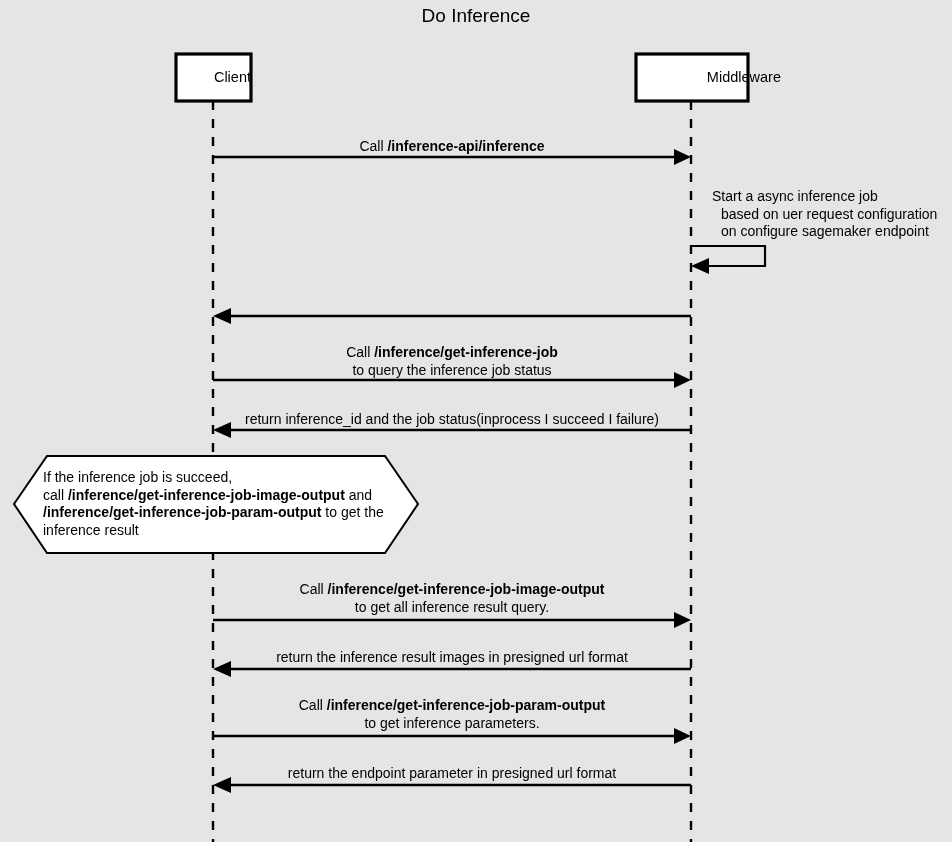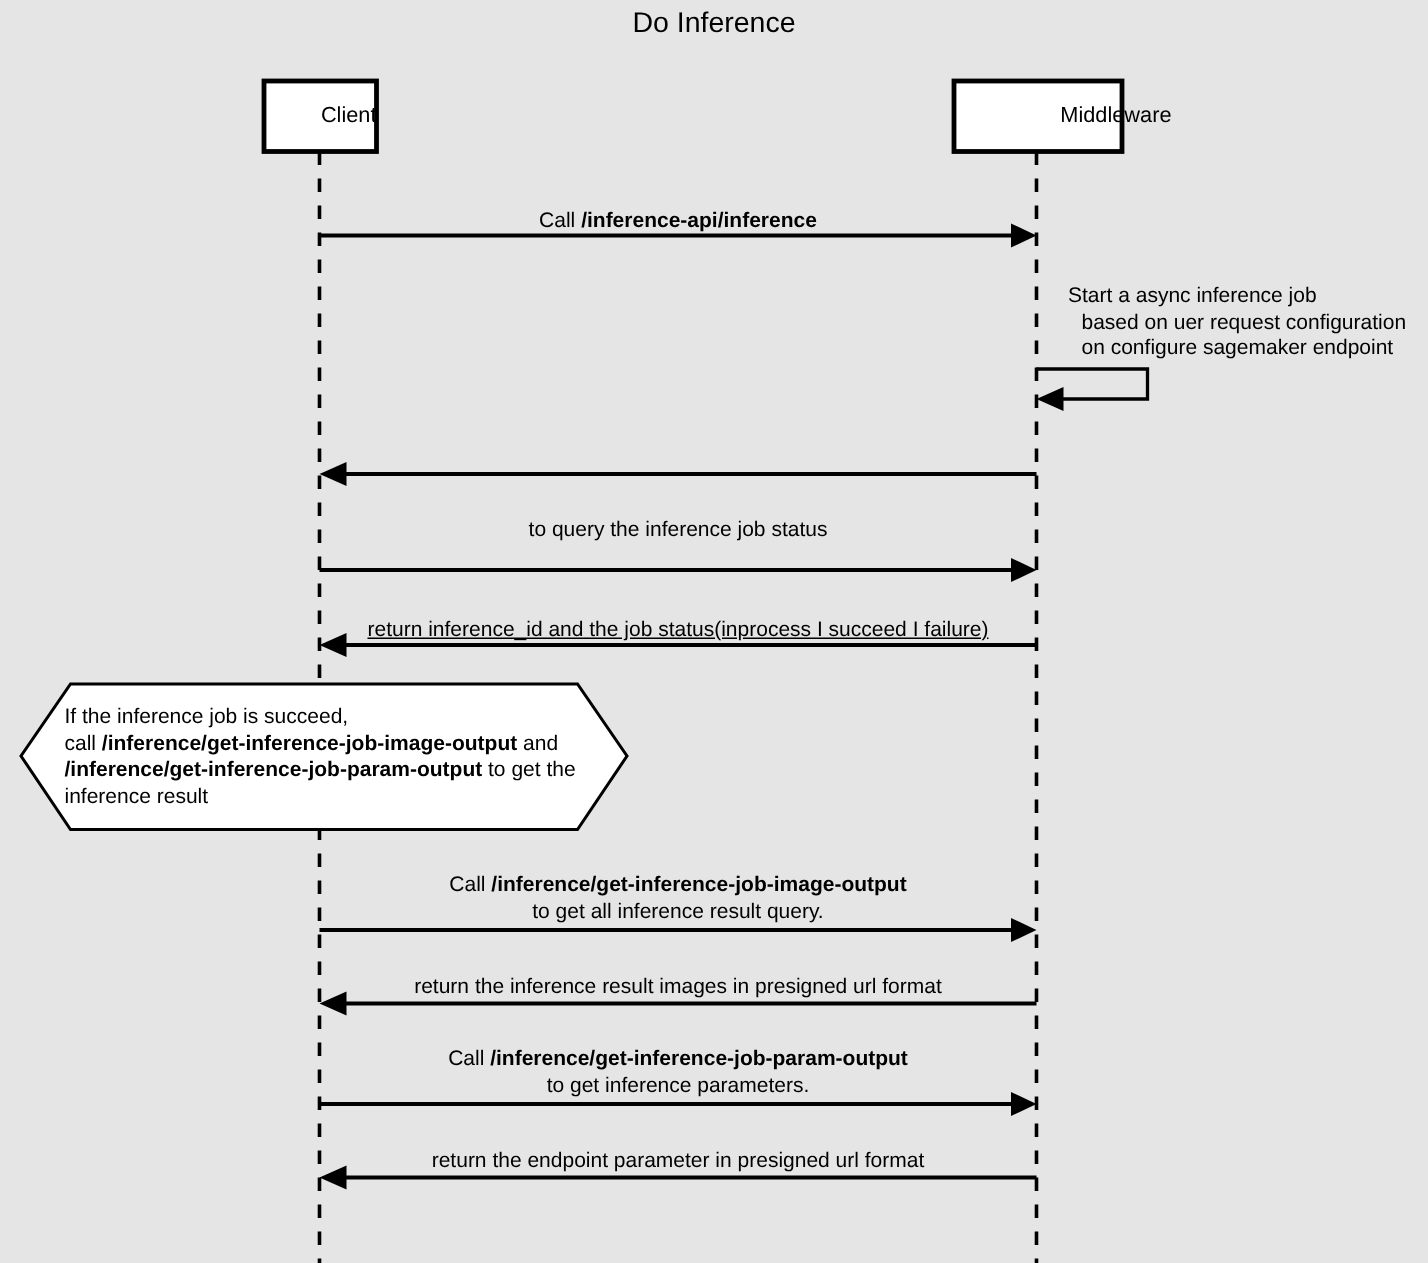--- a/index.html
+++ b/index.html
@@ -130,24 +130,27 @@
   </div>
 
   <div class="txt note-label" style="left:712px; top:188px; width:240px; text-align:left;">
     <div>Start a async inference job</div>
     <div style="padding-left:9px;">based on uer request configuration</div>
     <div style="padding-left:9px;">on configure sagemaker endpoint</div>
   </div>
 
 
   <div class="txt msg-label" style="left:213px; top:344px; width:478px;">
+    <div>
+      <span>Call </span><b>/inference/get-inference-job</b>
+    </div>
     <div>to query the inference job status</div>
   </div>
 
-  <div class="txt msg-label" style="left:213px; top:411px; width:478px;text-decoration:underline;">
+  <div class="txt msg-label" style="left:213px; top:411px; width:478px;">
     <span>return inference_id and the job status(inprocess I succeed I failure)</span>
   </div>
 
   <div class="txt frag-label" style="left:31px; top:469px; width:380px;margin-left:12px;">
     <div>
       <span>If the inference job is succeed,</span>
     </div>
     <div>
       <span> call </span><b>/inference/get-inference-job-image-output</b><span> and</span>
     </div>

